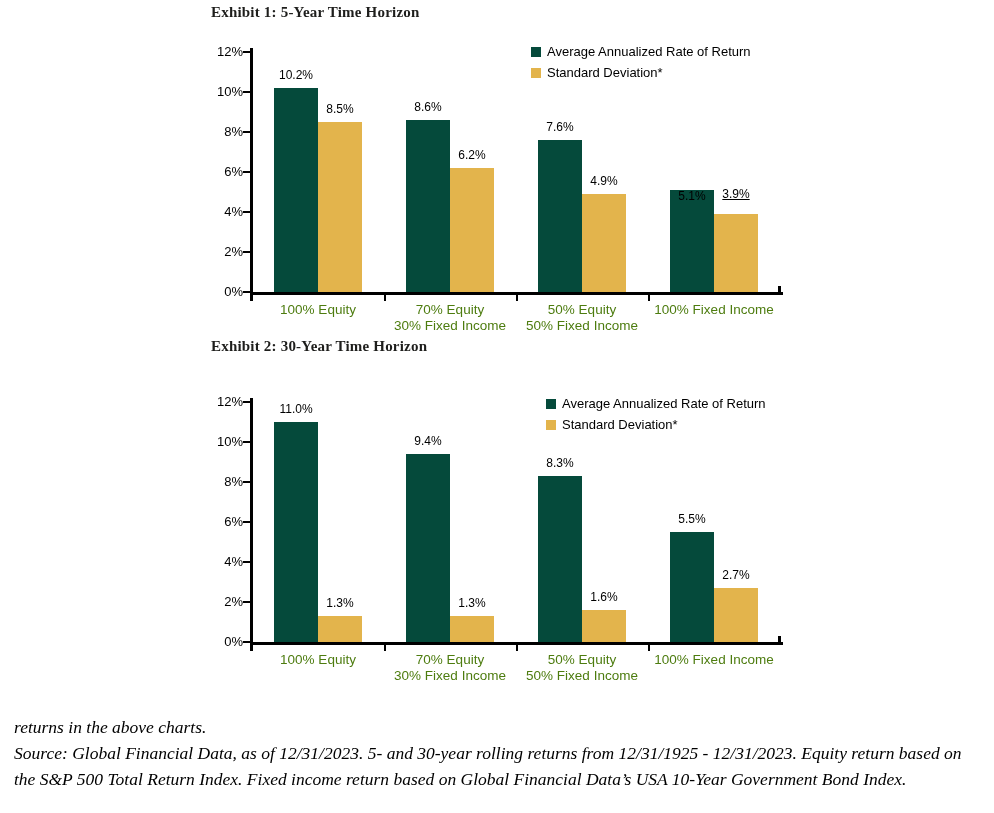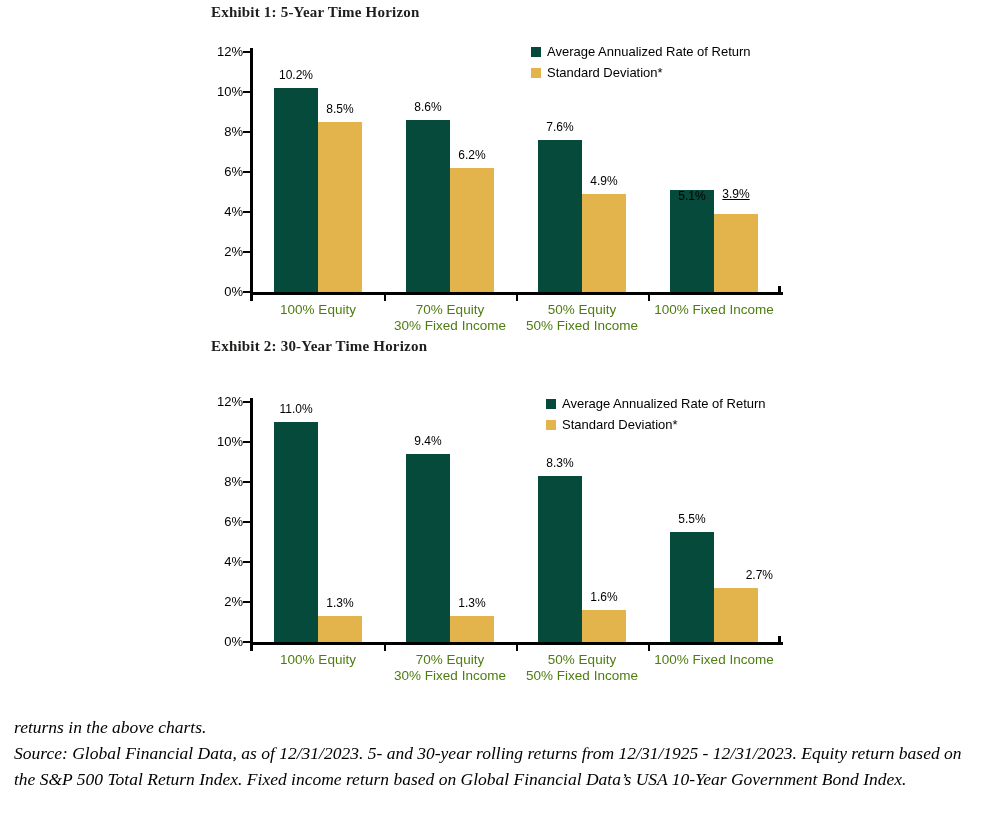--- a/index.html
+++ b/index.html
@@ -114,21 +114,21 @@
       <div class="xlabel" style="left: 360px; top: 668px; width: 180px;">30% Fixed Income</div>
       <div class="bar" style="left: 538px; top: 476px; width: 44px; height: 166px; background: rgb(5, 74, 59);"></div>
       <div class="vlabel" style="left: 523px; top: 455px; width: 74px;">8.3%</div>
       <div class="bar" style="left: 582px; top: 610px; width: 44px; height: 32px; background: rgb(227, 180, 76);"></div>
       <div class="vlabel" style="left: 567px; top: 589px; width: 74px;">1.6%</div>
       <div class="xlabel" style="left: 492px; top: 652px; width: 180px;">50% Equity</div>
       <div class="xlabel" style="left: 492px; top: 668px; width: 180px;">50% Fixed Income</div>
       <div class="bar" style="left: 670px; top: 532px; width: 44px; height: 110px; background: rgb(5, 74, 59);"></div>
       <div class="vlabel" style="left: 655px; top: 511px; width: 74px;">5.5%</div>
       <div class="bar" style="left: 714px; top: 588px; width: 44px; height: 54px; background: rgb(227, 180, 76);"></div>
-      <div class="vlabel" style="left: 699px; top: 567px; width: 74px; text-align: right;">2.7%</div>
+      <div class="vlabel" style="left: 699px; top: 567px; width: 74px;">2.7%</div>
       <div class="xlabel" style="left: 624px; top: 652px; width: 180px;">100% Fixed Income</div>
       <div class="legend-row" style="left: 546px; top: 396px;">
         <div class="legend-sq" style="background: rgb(5, 74, 59);"></div>
         <div class="legend-label">Average Annualized Rate of Return</div>
       </div>
       <div class="legend-row" style="left: 546px; top: 417px;">
         <div class="legend-sq" style="background: rgb(227, 180, 76);"></div>
         <div class="legend-label">Standard Deviation*</div>
       </div>
     </section>

